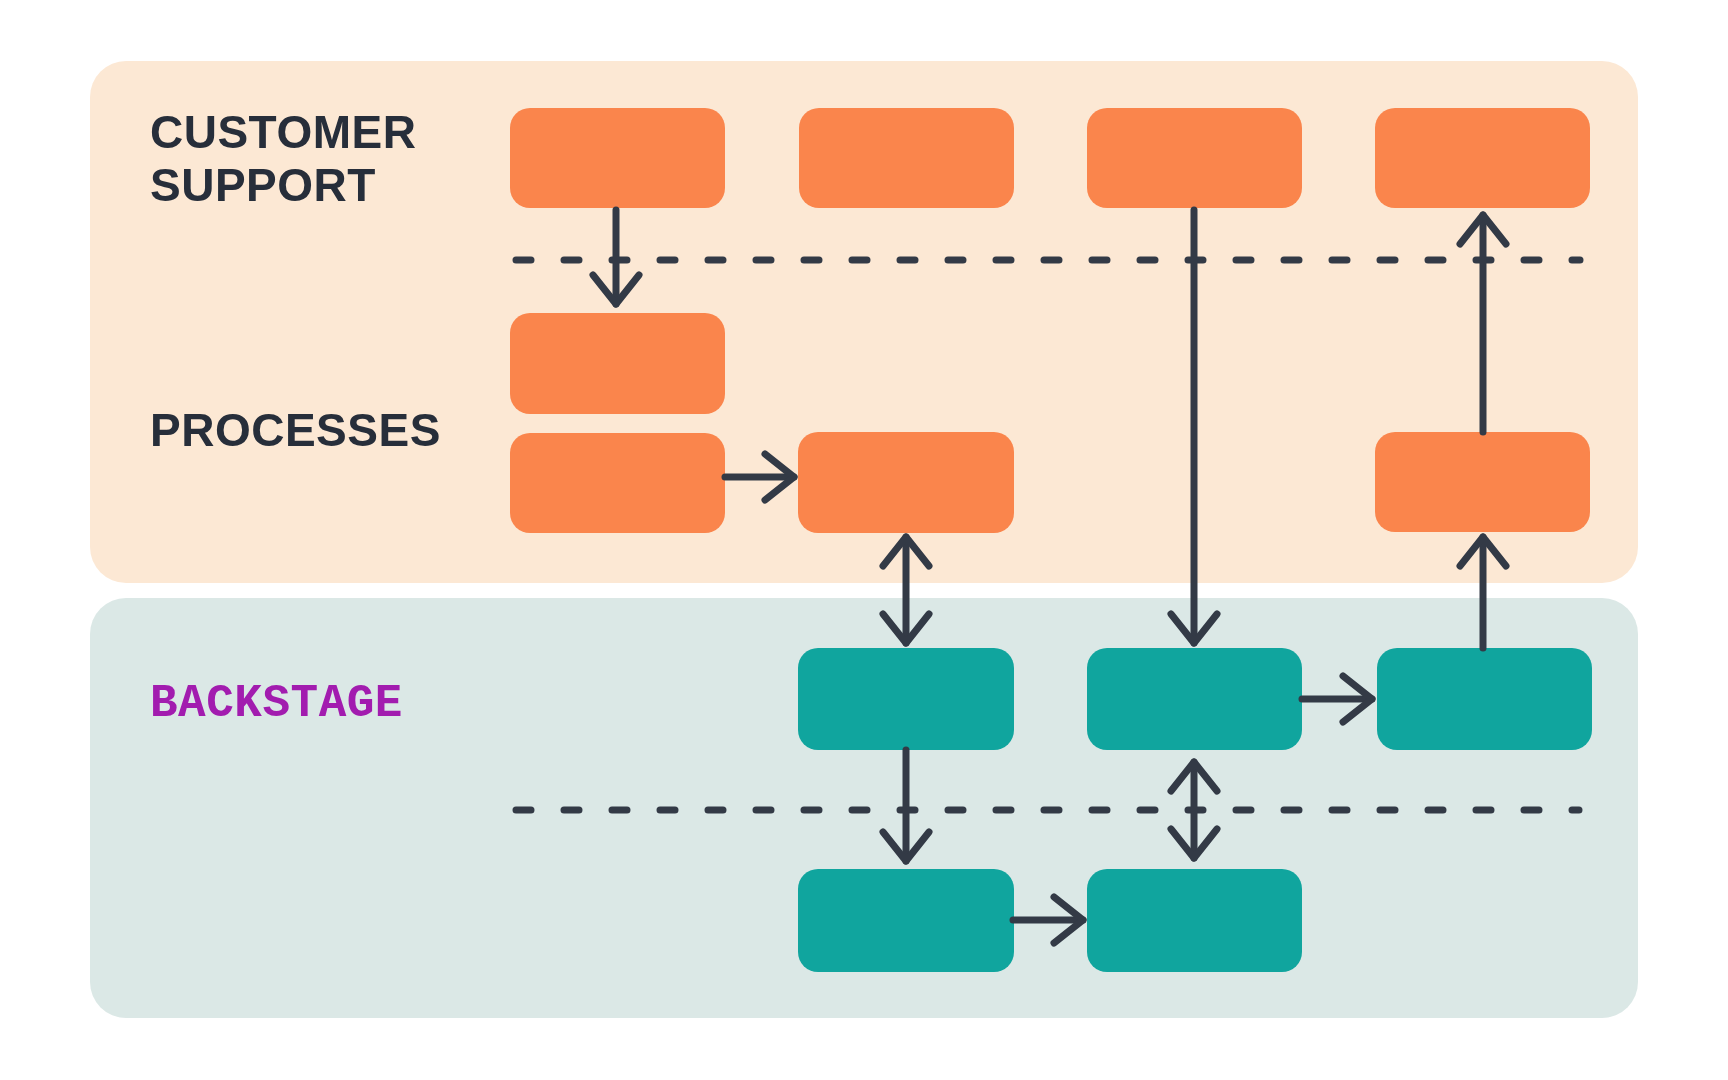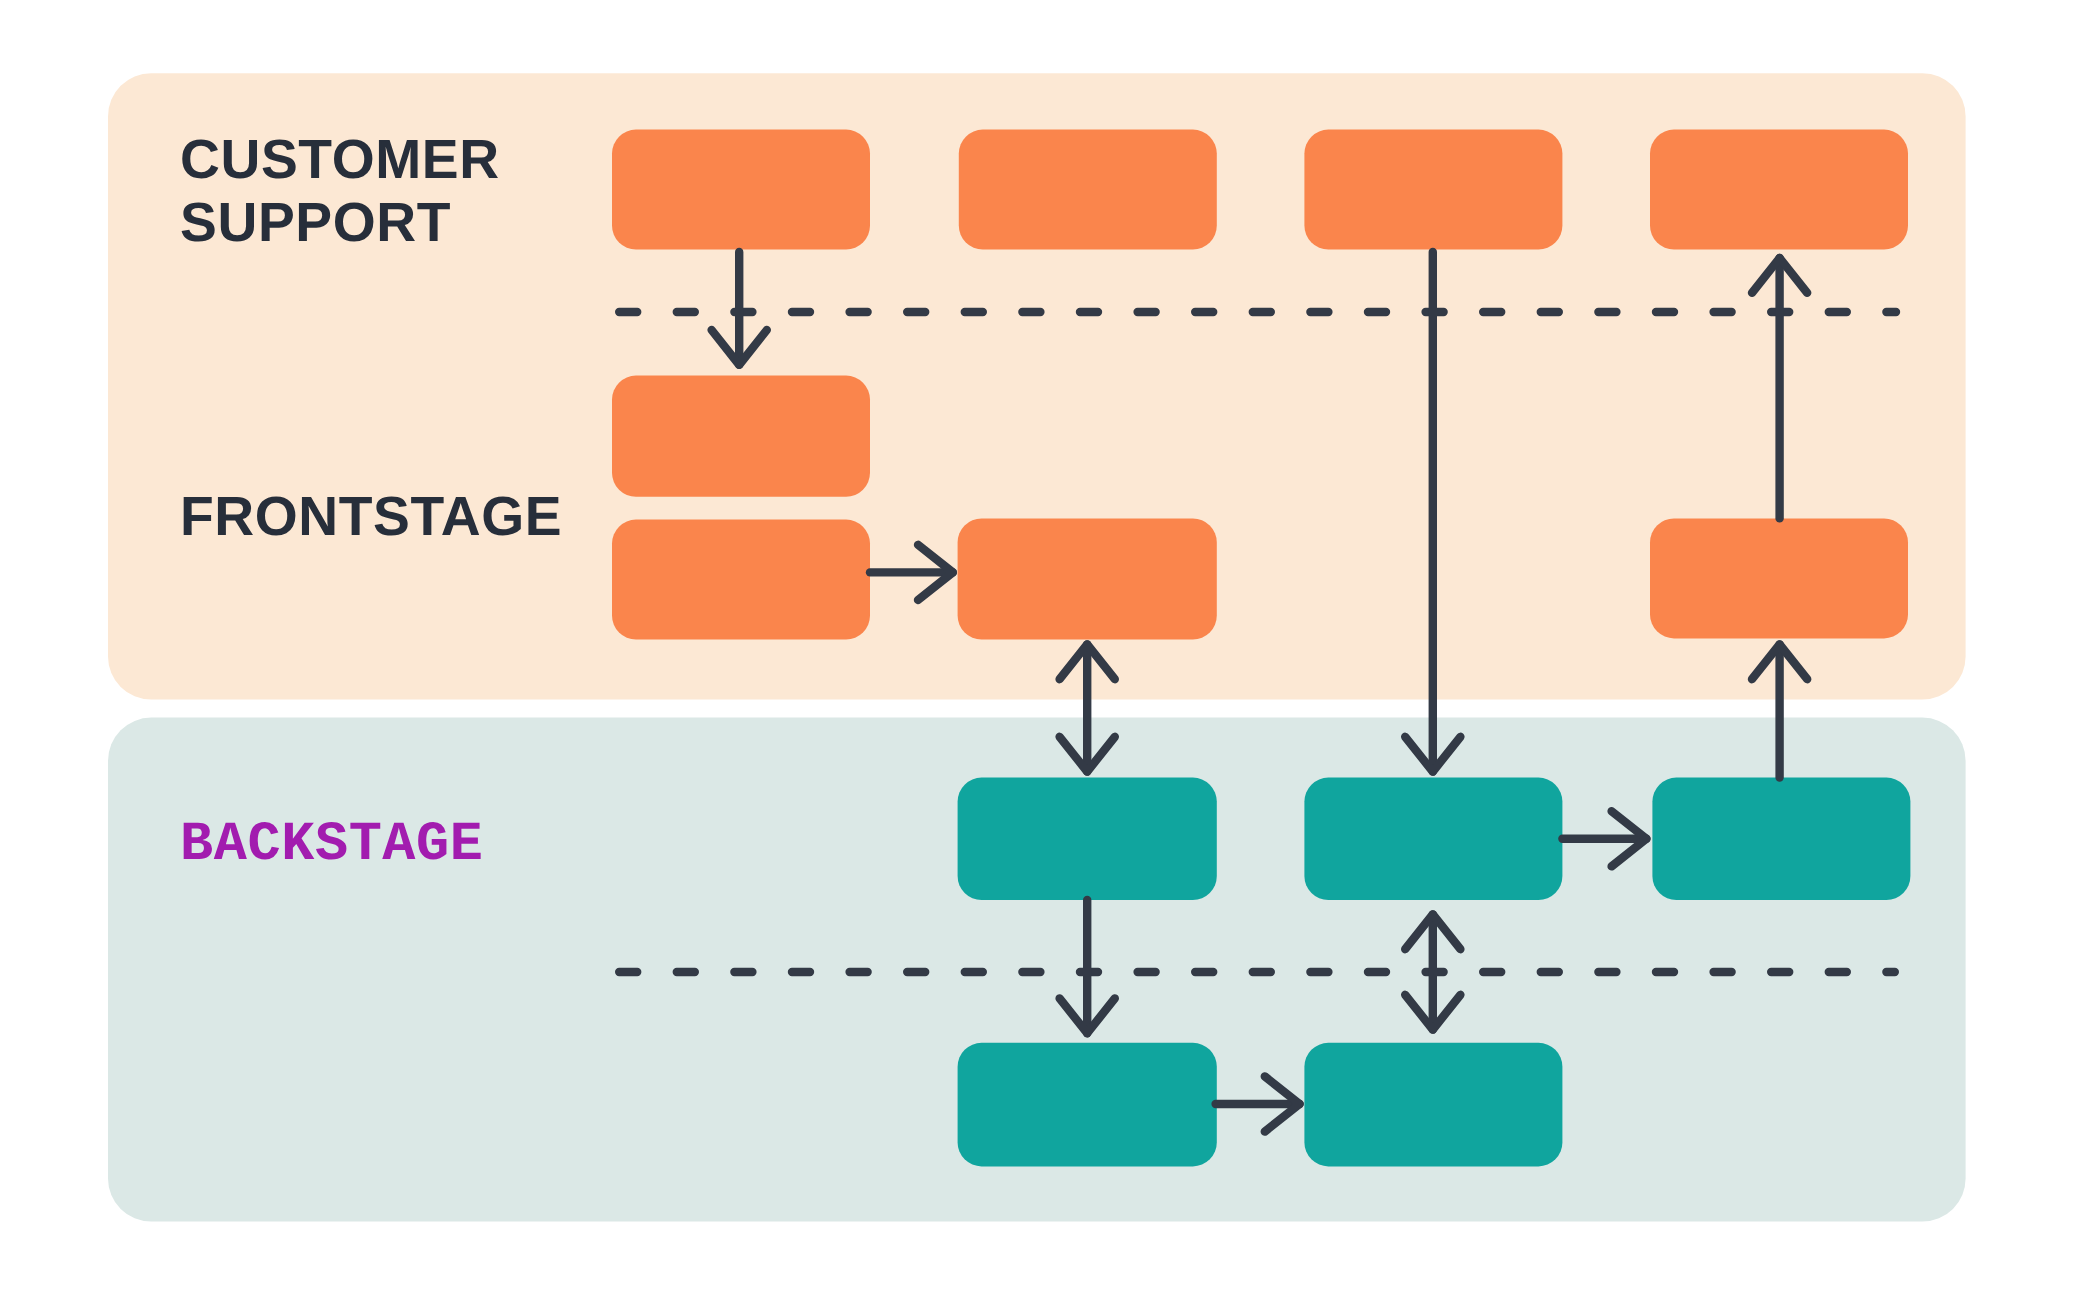--- a/index.html
+++ b/index.html
@@ -49,21 +49,21 @@
 <div class="stage">
 
   <div class="panel front" style="background: rgb(252, 232, 212);"></div>
   <div class="panel back" style="background: rgb(219, 232, 230);"></div>
 
   <div class="lane-label label-cj" style="color: rgb(39, 46, 58);">
     <span>CUSTOMER</span>
     <span>SUPPORT</span>
   </div>
   <div class="lane-label label-fs" style="color: rgb(39, 46, 58);">
-    <span>FRONTSTAGE</span>
+    <span>PROCESSES</span>
   </div>
   <div class="lane-label label-bs" style="color: #a21caf; font-family: Liberation Mono, monospace;">
     <span>BACKSTAGE</span>
   </div>
 
   <div id="box-layer">
       <div class="flow-box" style="left: 510px; top: 108px; width: 215px; height: 100px; background: rgb(250, 133, 76);"></div>
       <div class="flow-box" style="left: 799px; top: 108px; width: 215px; height: 100px; background: rgb(250, 133, 76);"></div>
       <div class="flow-box" style="left: 1087px; top: 108px; width: 215px; height: 100px; background: rgb(250, 133, 76);"></div>
       <div class="flow-box" style="left: 1375px; top: 108px; width: 215px; height: 100px; background: rgb(250, 133, 76);"></div>

